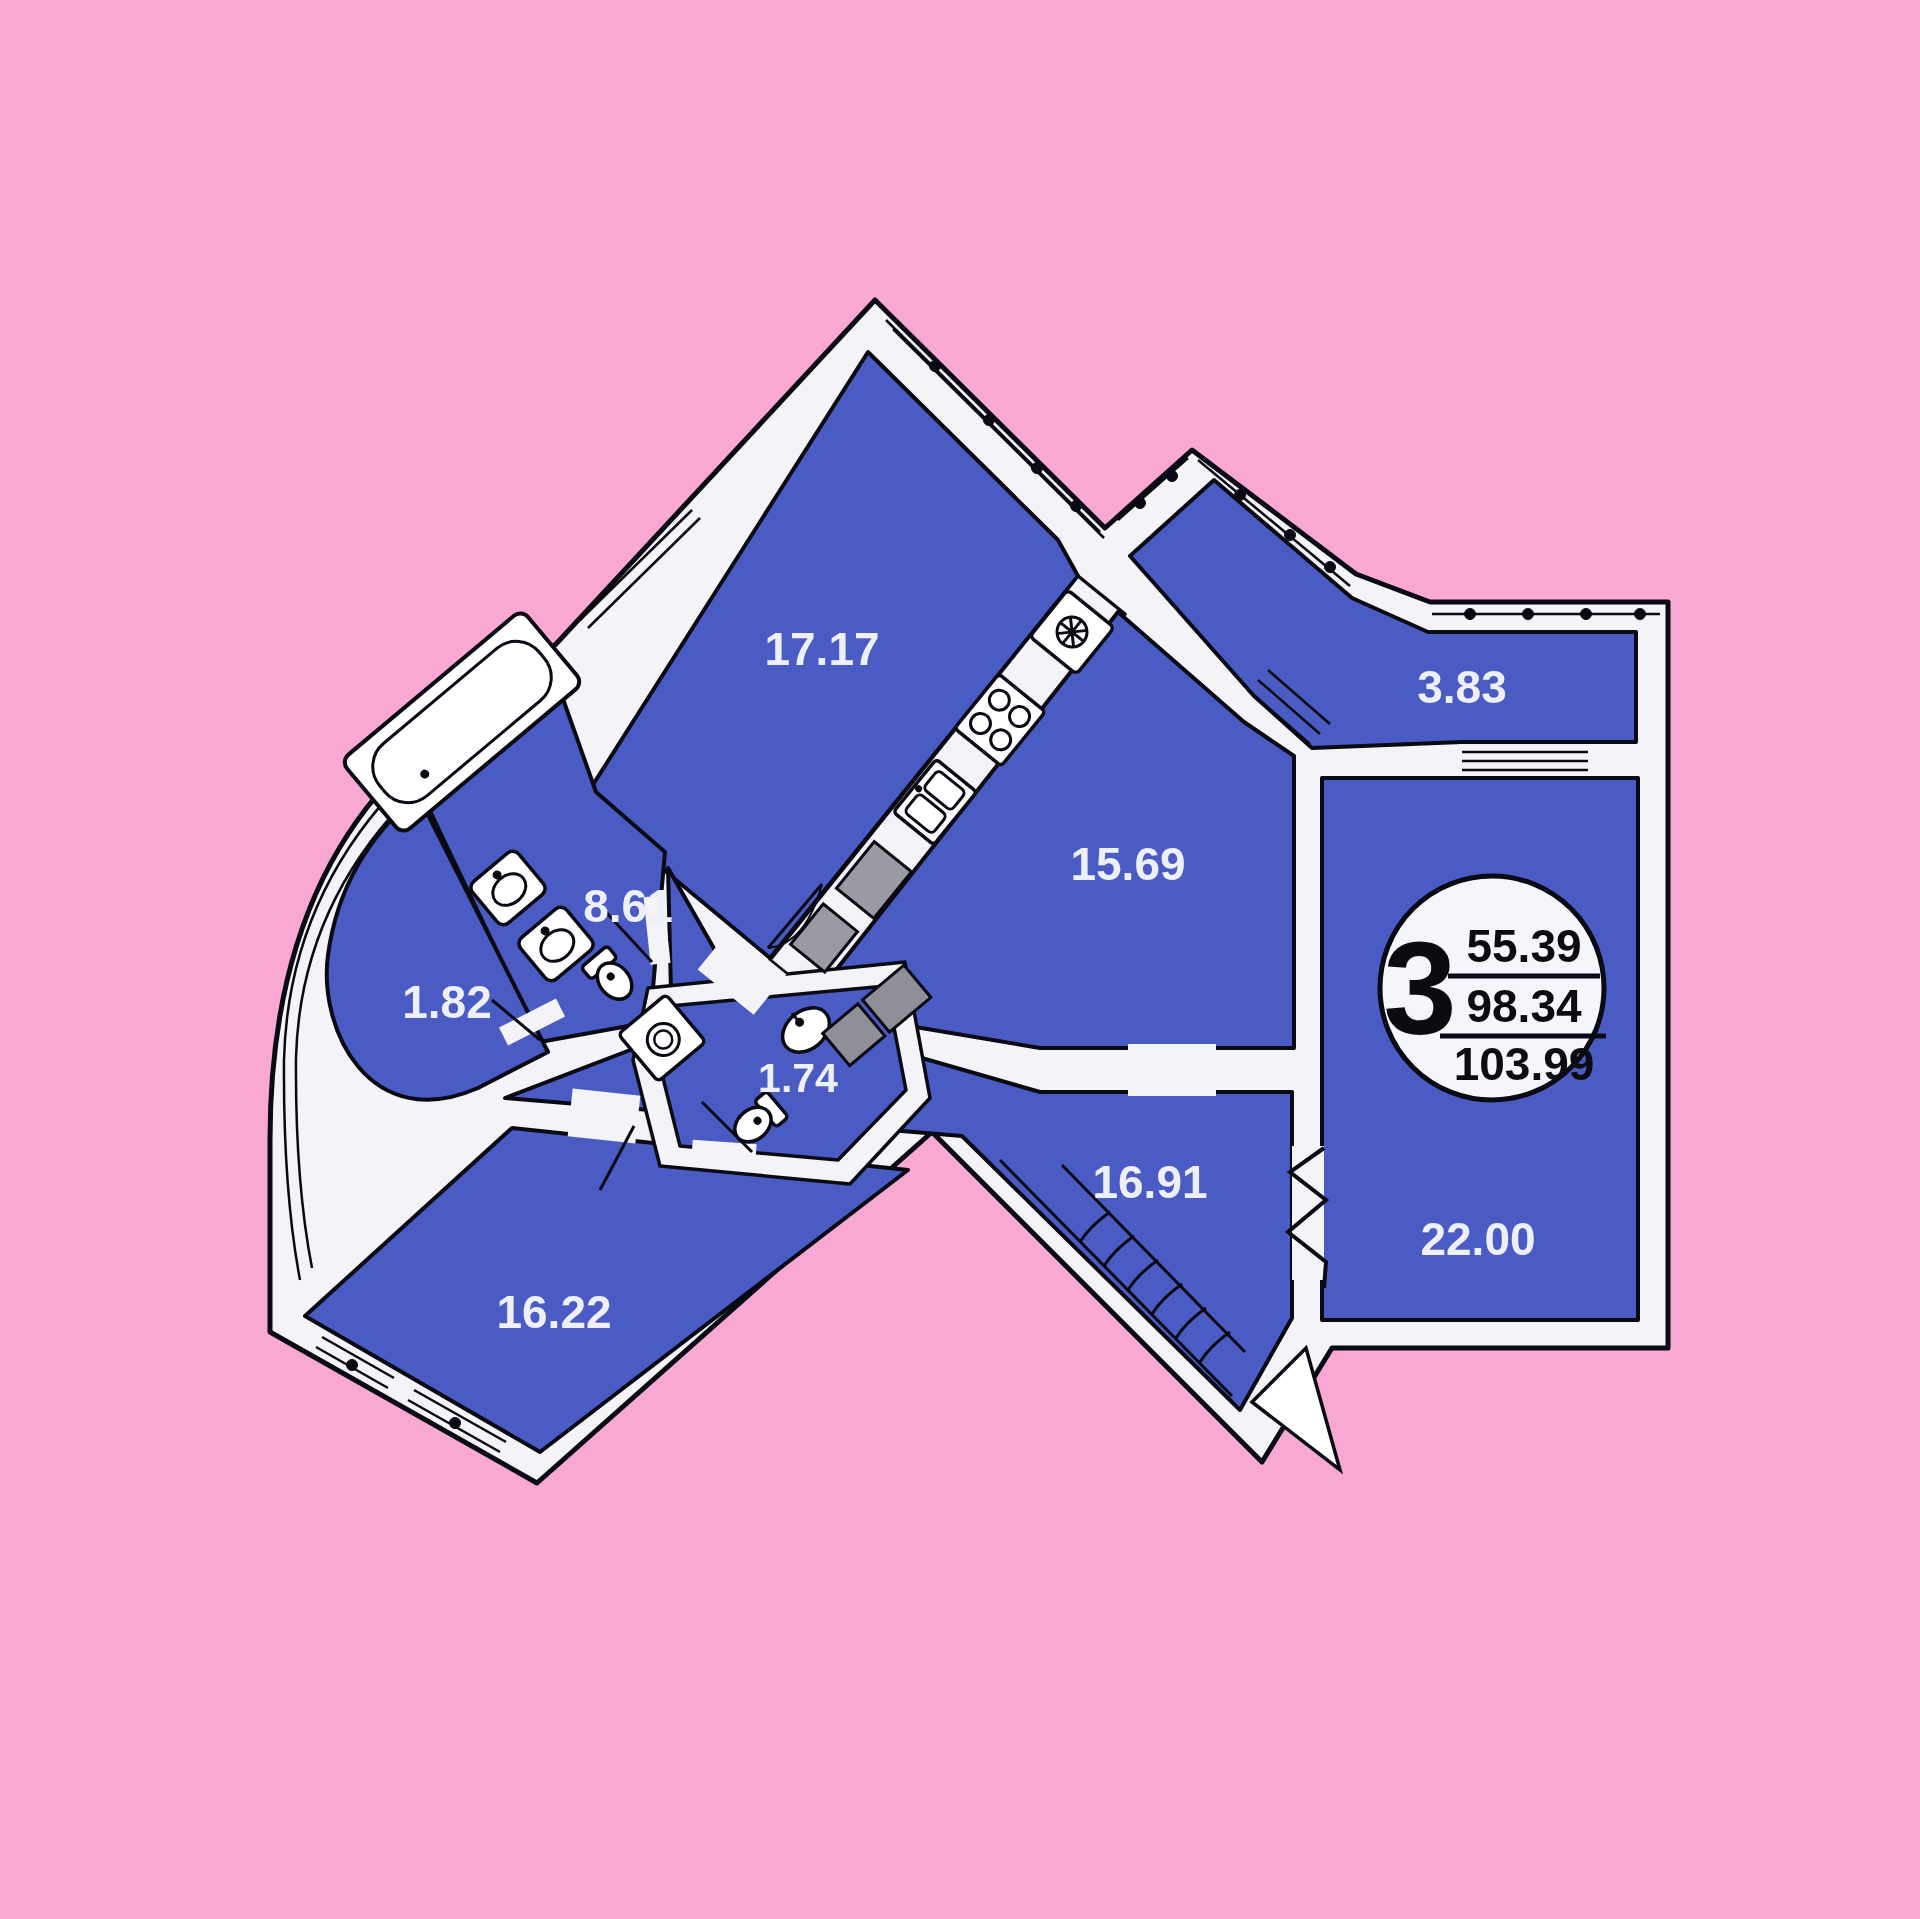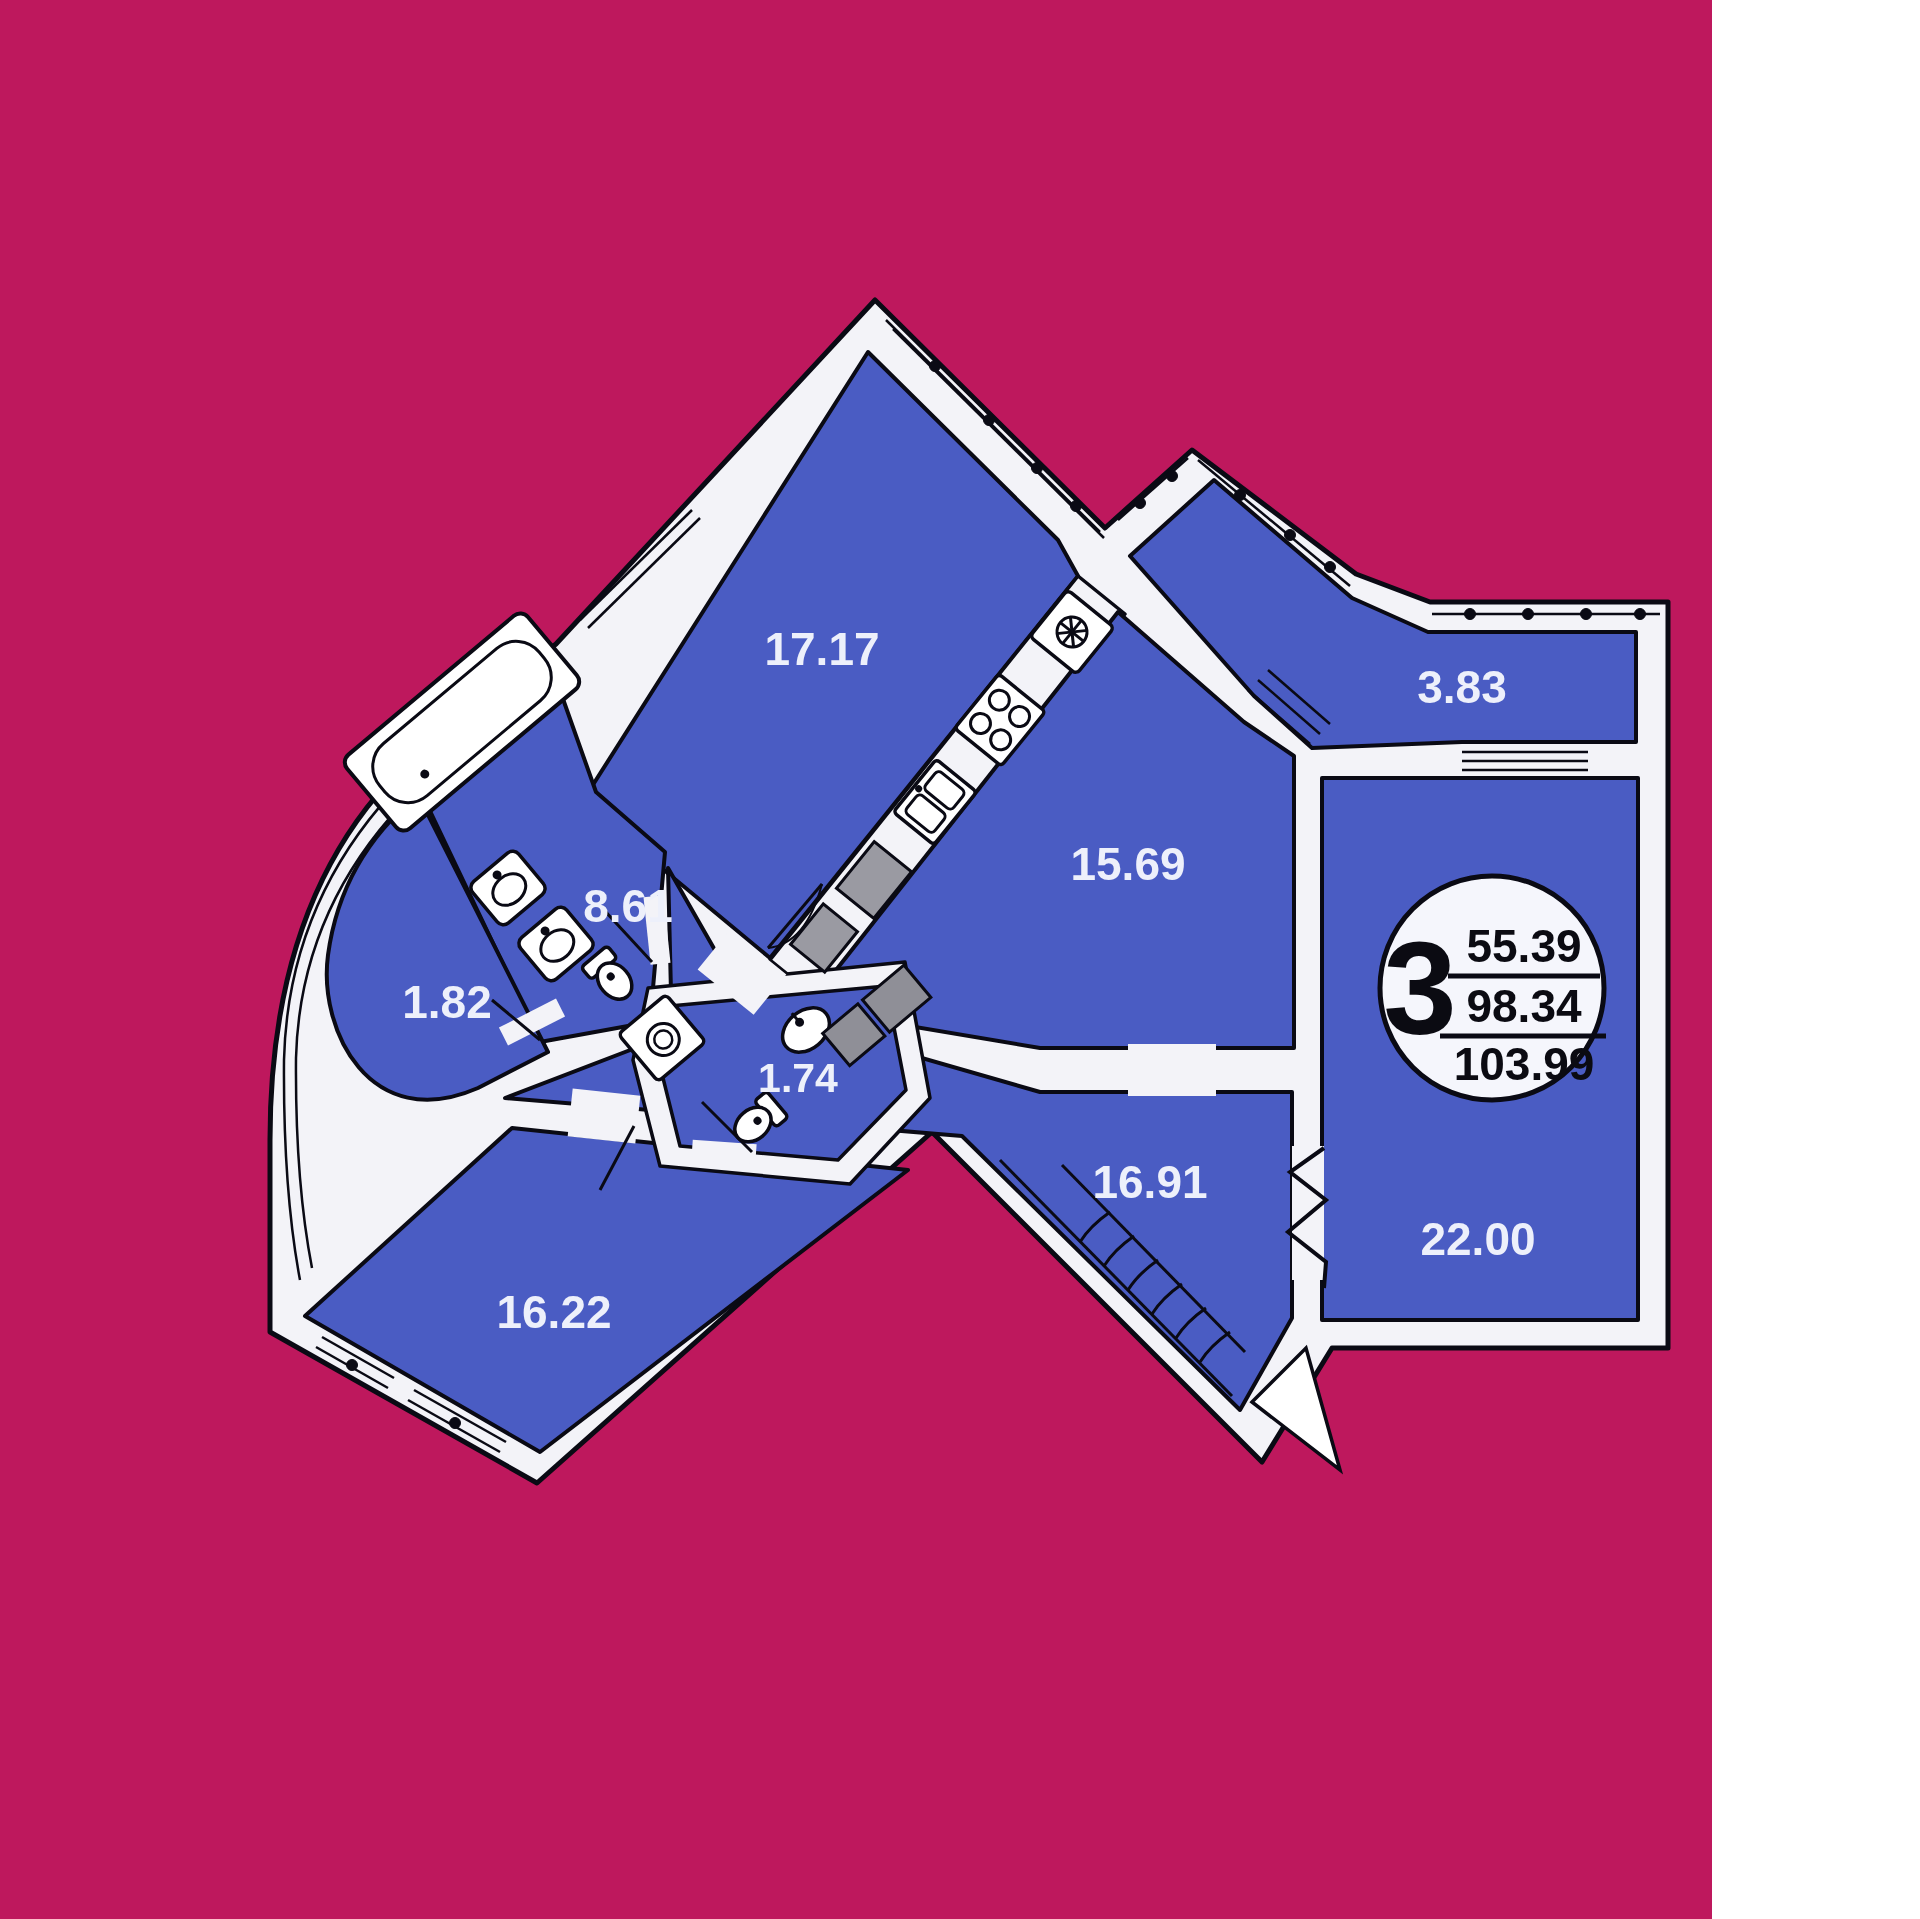--- a/index.html
+++ b/index.html
@@ -2,24 +2,24 @@
 <html><head>
 <meta charset="utf-8">
 <style>
   html,body{
     margin:0;
     padding:0;
     background:#ffffff;
     font-family:"Liberation Sans", sans-serif;
   }
   .stage{
-    width:1712px;
+    width:1920px;
     height:1919px;
     position:relative;
-    background:#be185d;
+    background:#f9a8d4;
     overflow:hidden;
   }
   svg{display:block}
   .room-label{
     font-family:"Liberation Sans", sans-serif;
     font-weight:bold;
     fill:#edf0fb;
     font-size:46px;
     text-anchor:middle;
   }

